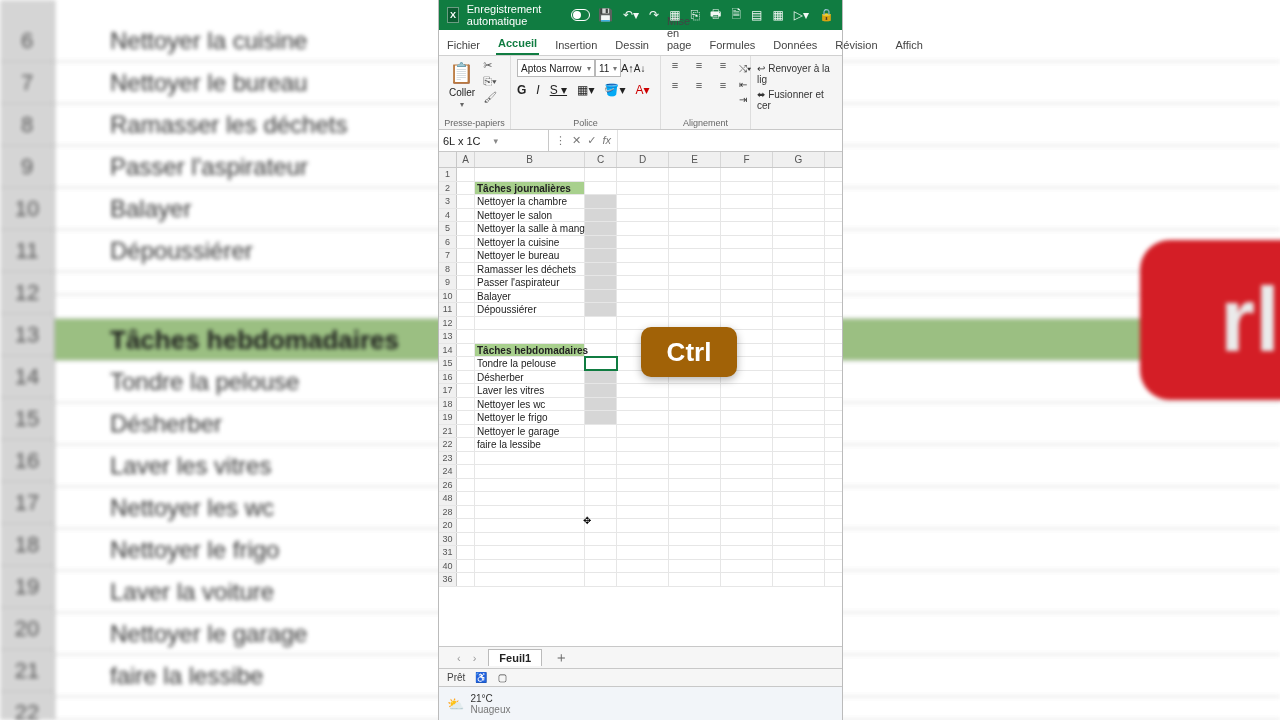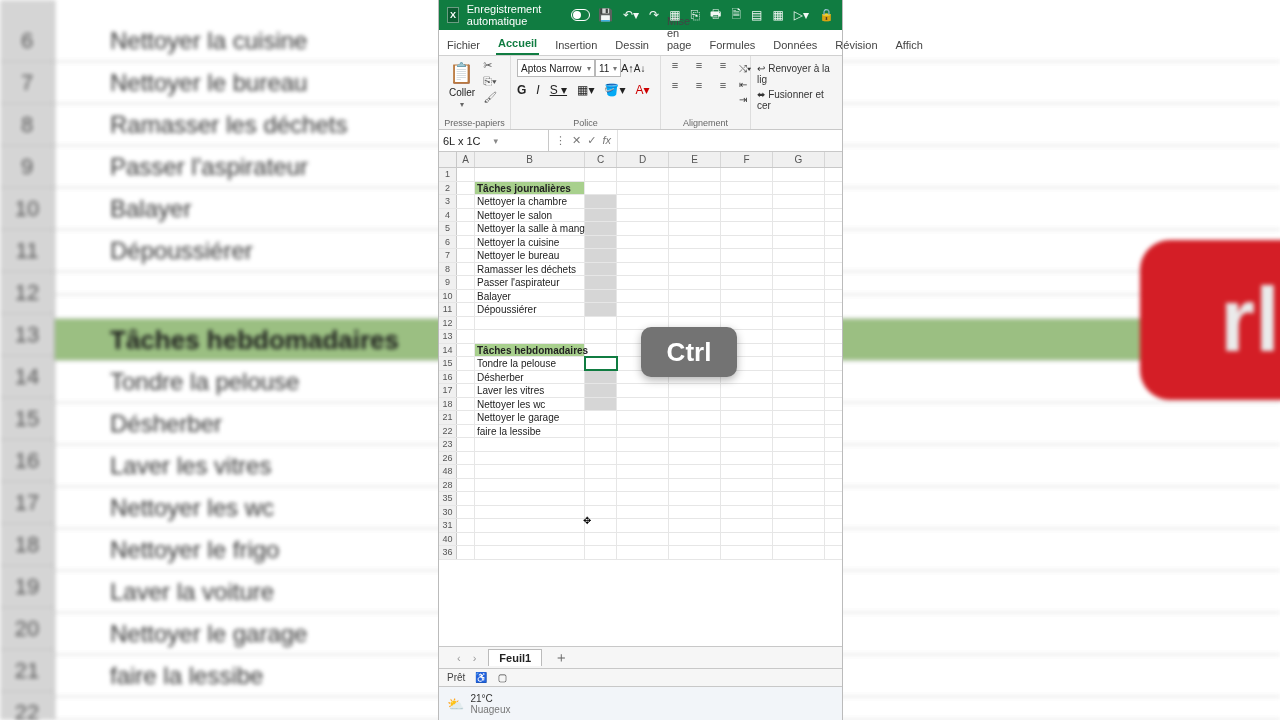--- a/index.html
+++ b/index.html
@@ -67,21 +67,21 @@
   .sheettabs .nav{color:#999}
   .sheettabs .tab{background:#fff;border:1px solid #bbb;border-bottom:none;padding:2px 10px;font-weight:600}
   .sheettabs .add{color:#666;font-size:14px}
   
   .status{height:18px;border-top:1px solid #c8c8c8;background:#f6f6f6;display:flex;align-items:center;gap:10px;padding:0 8px;font-size:10px;color:#444}
   
   .taskbar{height:34px;border-top:1px solid #c8c8c8;background:#f2f5f9;display:flex;align-items:center;gap:6px;padding:0 8px;font-size:10px;color:#333}
   .taskbar .w-ic{font-size:14px}
   .taskbar .w-txt{display:flex;flex-direction:column;line-height:11px}
   
-  .ctrl{position:absolute;left:641px;top:327px;width:96px;height:50px;background:#737373;border-radius:10px;display:flex;align-items:center;justify-content:center;color:#fff;font-size:26px;font-weight:700;z-index:3;box-shadow:0 3px 8px rgba(0,0,0,.3)}
+  .ctrl{position:absolute;left:641px;top:327px;width:96px;height:50px;background:#a16207;border-radius:10px;display:flex;align-items:center;justify-content:center;color:#fff;font-size:26px;font-weight:700;z-index:3;box-shadow:0 3px 8px rgba(0,0,0,.3)}
 </style>
 </head>
 <body>
 
 <div class="bg-layer">
   <div class="bg-rowhdr" id="bg-rowhdr">
       <div>6</div>
       <div>7</div>
       <div>8</div>
       <div>9</div>
@@ -421,20 +421,30 @@
           <div class="rh">18</div>
           <div class="cell" style="width: 18px;"></div>
           <div class="cell cB">Nettoyer les wc</div>
           <div class="cell cC sel-c"></div>
           <div class="cell cD"></div>
           <div class="cell cE"></div>
           <div class="cell cF"></div>
           <div class="cell cG"></div>
         </div>
         <div class="row">
+          <div class="rh">19</div>
+          <div class="cell" style="width: 18px;"></div>
+          <div class="cell cB">Nettoyer le frigo</div>
+          <div class="cell cC sel-c"></div>
+          <div class="cell cD"></div>
+          <div class="cell cE"></div>
+          <div class="cell cF"></div>
+          <div class="cell cG"></div>
+        </div>
+        <div class="row">
           <div class="rh">21</div>
           <div class="cell" style="width: 18px;"></div>
           <div class="cell cB">Nettoyer le garage</div>
           <div class="cell cC"></div>
           <div class="cell cD"></div>
           <div class="cell cE"></div>
           <div class="cell cF"></div>
           <div class="cell cG"></div>
         </div>
         <div class="row">
@@ -451,20 +461,30 @@
           <div class="rh">23</div>
           <div class="cell" style="width: 18px;"></div>
           <div class="cell cB"></div>
           <div class="cell cC"></div>
           <div class="cell cD"></div>
           <div class="cell cE"></div>
           <div class="cell cF"></div>
           <div class="cell cG"></div>
         </div>
         <div class="row">
+          <div class="rh">24</div>
+          <div class="cell" style="width: 18px;"></div>
+          <div class="cell cB"></div>
+          <div class="cell cC"></div>
+          <div class="cell cD"></div>
+          <div class="cell cE"></div>
+          <div class="cell cF"></div>
+          <div class="cell cG"></div>
+        </div>
+        <div class="row">
           <div class="rh">26</div>
           <div class="cell" style="width: 18px;"></div>
           <div class="cell cB"></div>
           <div class="cell cC"></div>
           <div class="cell cD"></div>
           <div class="cell cE"></div>
           <div class="cell cF"></div>
           <div class="cell cG"></div>
         </div>
         <div class="row">
@@ -481,21 +501,21 @@
           <div class="rh">28</div>
           <div class="cell" style="width: 18px;"></div>
           <div class="cell cB"></div>
           <div class="cell cC"></div>
           <div class="cell cD"></div>
           <div class="cell cE"></div>
           <div class="cell cF"></div>
           <div class="cell cG"></div>
         </div>
         <div class="row">
-          <div class="rh">35</div>
+          <div class="rh">20</div>
           <div class="cell" style="width: 18px;"></div>
           <div class="cell cB"></div>
           <div class="cell cC"></div>
           <div class="cell cD"></div>
           <div class="cell cE"></div>
           <div class="cell cF"></div>
           <div class="cell cG"></div>
         </div>
         <div class="row">
           <div class="rh">30</div>

